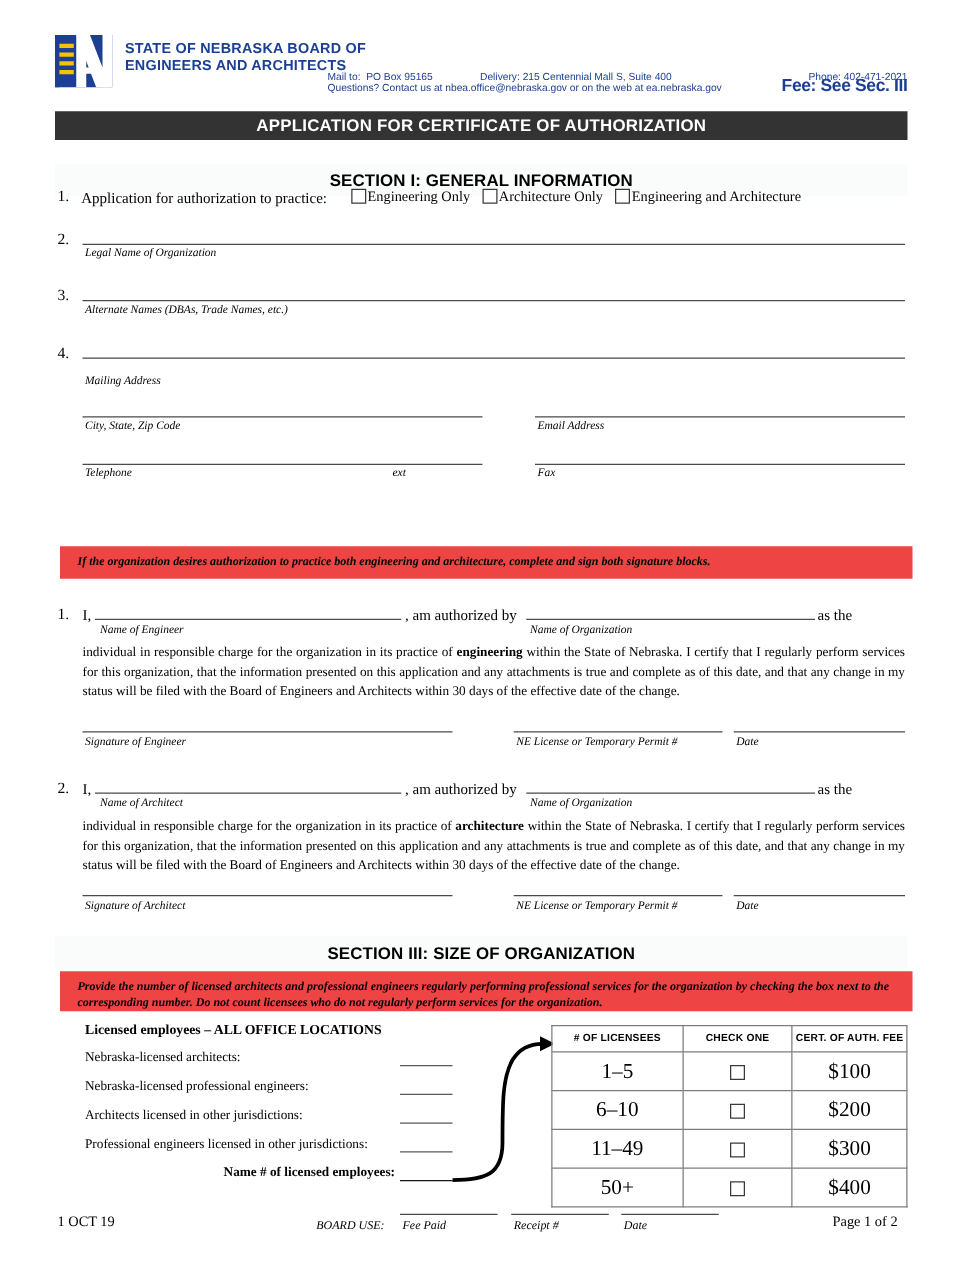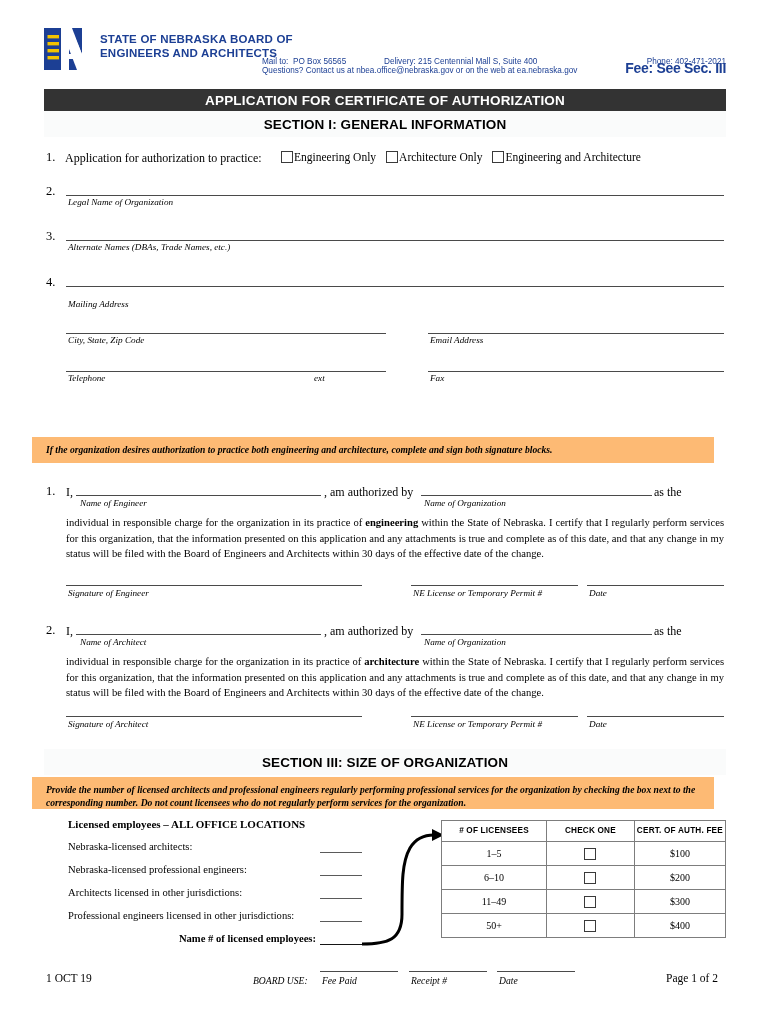--- a/index.html
+++ b/index.html
@@ -101,23 +101,23 @@
     font-weight: bold;
     font-size: 13.5px;
     letter-spacing: 0.1px;
     display: flex;
     align-items: center;
     justify-content: center;
     color: #000;
   }
   .note-band {
     position: absolute;
-    left: 32px;
+    left: 48px;
     width: 682px;
-    background: #fdba74;
+    background: #ef4444;
     font-family: "Liberation Serif", serif;
     font-style: italic;
     font-weight: bold;
     font-size: 9.6px;
     line-height: 13px;
     color: #000;
     box-sizing: border-box;
     padding: 6px 12px 6px 14px;
   }
 
@@ -181,21 +181,21 @@
     font-weight: bold;
     letter-spacing: 0.2px;
     padding: 5px 2px;
     border: 1px solid #7d7d7d;
     text-align: center;
     line-height: 10px;
     background: #fff;
   }
   .fee-table td {
     font-family: "Liberation Serif", serif;
-    font-size: 10px;
+    font-size: 17px;
     padding: 5px 2px;
     border: 1px solid #7d7d7d;
     text-align: center;
     height: 13px;
     background: #fff;
   }
   .fee-table .col-a { width: 105px; }
   .fee-table .col-b { width: 88px; }
   .fee-table .col-c { width: 92px; }
 
@@ -263,41 +263,41 @@
         <rect x="18" y="26" width="11" height="5" fill="#ffffff"></rect>
       </svg>
     </div>
 
     <div class="org-name">
       <div>STATE OF NEBRASKA BOARD OF</div>
       <div>ENGINEERS AND ARCHITECTS</div>
     </div>
 
     <div class="addr-col addr-mail">
-      <div>Mail to:  PO Box 56565</div>
+      <div>Mail to:  PO Box 95165</div>
       <div><span class="indent"></span><span>Lincoln, NE 68509</span></div>
     </div>
 
     <div class="addr-col addr-deliv">
       <div>Delivery: 215 Centennial Mall S, Suite 400</div>
       <div style="text-align:center">Lincoln, NE 68508</div>
     </div>
 
     <div class="addr-col addr-phone">
       <div>Phone: 402-471-2021</div>
       <div>Fax: 402-471-0787</div>
     </div>
 
     <div class="contact-line">Questions? Contact us at nbea.office@nebraska.gov or on the web at ea.nebraska.gov</div>
     <div class="fee-note">Fee: See Sec. III</div>
   </div>
 
   <div class="title-bar">APPLICATION FOR CERTIFICATE OF AUTHORIZATION</div>
 
-  <div class="section-head" style="top:111px;">SECTION I:  GENERAL INFORMATION</div>
+  <div class="section-head" style="top:131px;">SECTION I:  GENERAL INFORMATION</div>
 
   <div class="num" style="left:46px; top:150px;">1.</div>
   <div class="txt" style="left:65px; top:151px;">Application for authorization to practice:</div>
 
   <div class="checkrow" style="left:281px; top:151px;">
     <span class="cbox"></span><span class="lbl">Engineering Only</span><span class="cbox"></span><span class="lbl">Architecture Only</span><span class="cbox"></span><span class="lbl">Engineering and Architecture</span>
   </div>
 
   <div class="num" style="left:46px; top:184px;">2.</div>
   <div class="rule" style="left:66px; top:195px; width:658px;"></div>

